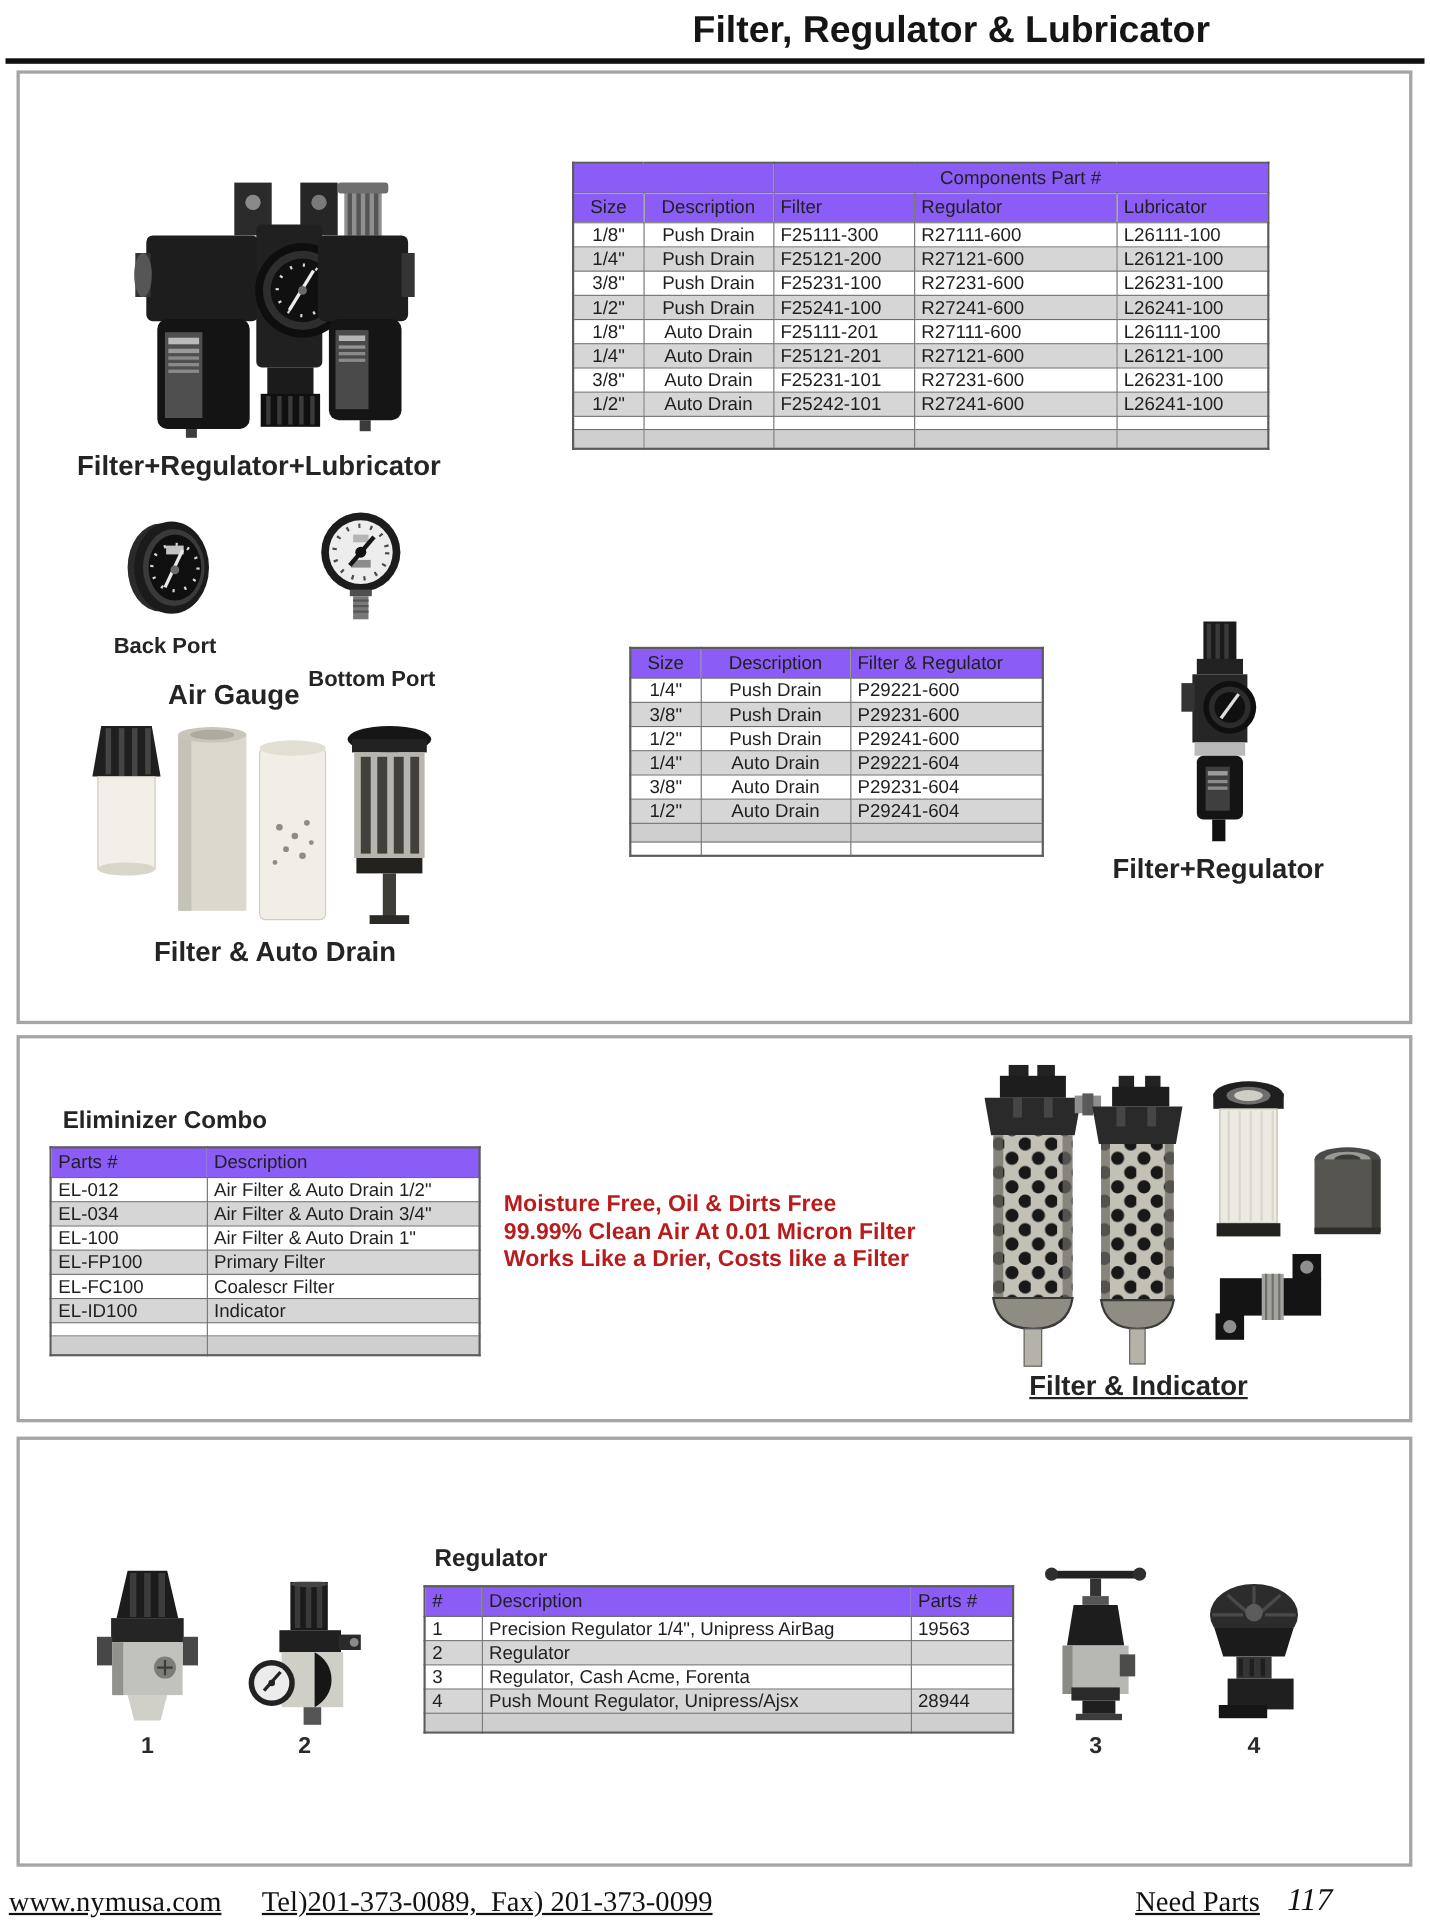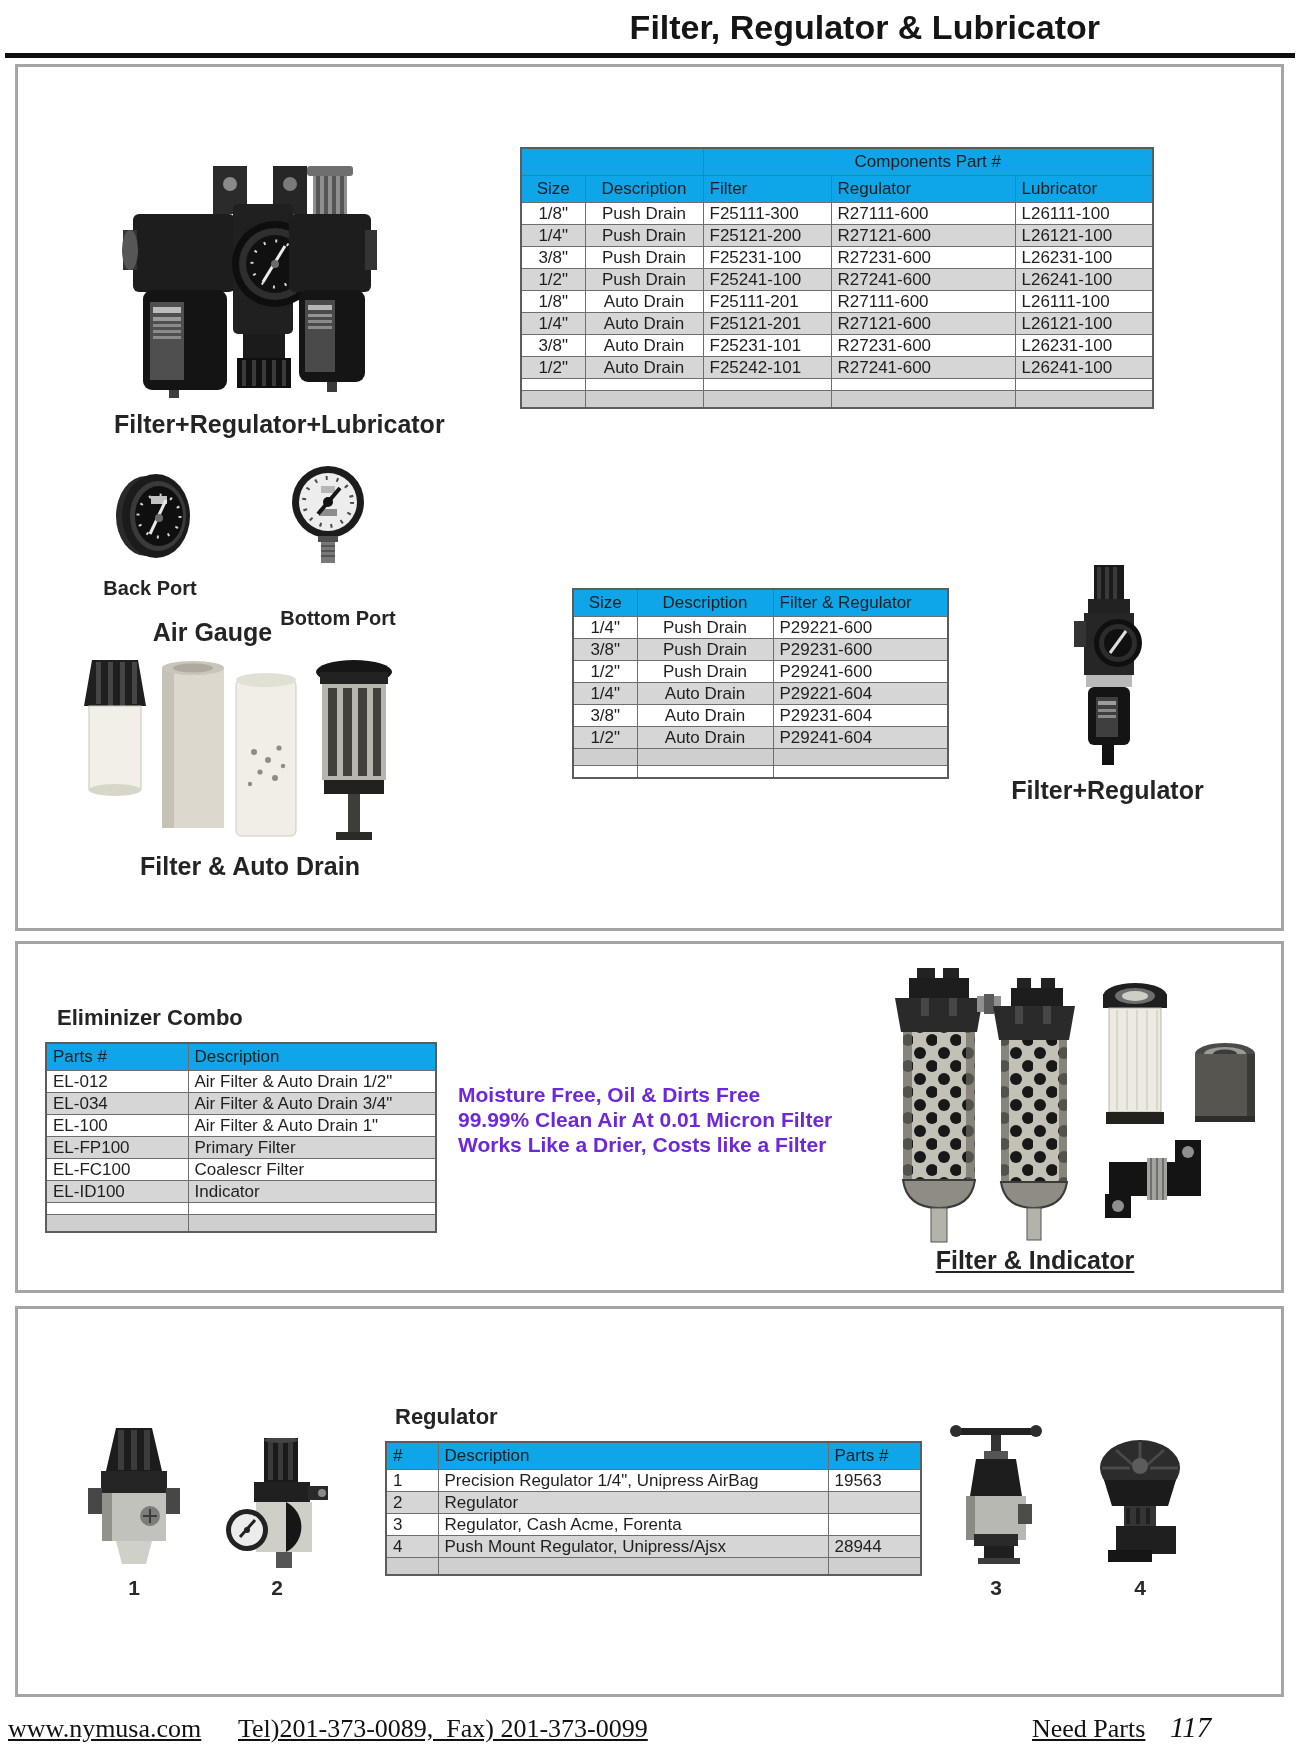--- a/index.html
+++ b/index.html
@@ -9,34 +9,34 @@
   }
   .abs { position:absolute; }
 
   
   .page-title { font-size:34px; font-weight:700; color:#151515; text-align:right; letter-spacing:0; }
   .title-rule { background:#0f0f0f; }
   .cap { font-weight:700; color:#242424; text-align:center; }
   .cap-lg { font-size:25px; }
   .cap-md { font-size:20px; }
   .heading { font-size:22px; font-weight:700; color:#242424; }
-  .mktg { font-size:21px; font-weight:700; color:#6d28d9; line-height:25px; white-space:nowrap; }
+  .mktg { font-size:21px; font-weight:700; color:#b91c1c; line-height:25px; white-space:nowrap; }
   .item-num { font-size:21px; font-weight:700; color:#2a2a2a; text-align:center; }
 
   
   .sec-box { border:3px solid #a5a5a5; box-sizing:border-box; background:#fff; }
 
   
   table.ptable { border-collapse:collapse; table-layout:fixed; background:#fff;
                  border:2px solid #5c5c5c; font-size:17px; color:#1f1f1f; }
   table.ptable th, table.ptable td {
     border:1px solid #6e6e6e; padding:0 6px; height:21px; line-height:21px;
     font-weight:400; white-space:nowrap; overflow:hidden; text-align:left;
   }
-  table.ptable thead th { background:#0ea5e9; height:26px; line-height:26px; }
+  table.ptable thead th { background:#8b5cf6; height:26px; line-height:26px; }
   table.ptable tbody[data-rows] tr:nth-child(even) { background:#d6d6d6; }
   .group-hd { text-align:center !important; }
   .tbl1 td:nth-child(1), .tbl1 td:nth-child(2),
   .tbl2 td:nth-child(1), .tbl2 td:nth-child(2) { text-align:center; }
   .th-c { text-align:center !important; }
   tr.sp-w td { height:11px; line-height:11px; background:#fff; }
   tr.sp-g td { height:16px; line-height:16px; background:#cfcfcf; }
 
   
   .foot { font-family:"Liberation Serif", serif; font-size:26px; color:#111; white-space:pre;text-decoration:underline; }
@@ -99,21 +99,21 @@
       <rect x="248" y="78" width="12" height="40" fill="#343434"></rect>
       <rect x="182" y="138" width="66" height="92" rx="9" fill="#151515"></rect>
       <rect x="188" y="148" width="30" height="72" fill="#4a4a4a"></rect>
       <rect x="191" y="153" width="24" height="5" fill="#b5b5b5"></rect>
       <rect x="191" y="162" width="24" height="3" fill="#949494"></rect>
       <rect x="191" y="168" width="24" height="3" fill="#8a8a8a"></rect>
       <rect x="191" y="174" width="24" height="3" fill="#8a8a8a"></rect>
       <rect x="210" y="230" width="10" height="10" fill="#3a3a3a"></rect>
     </svg>
   </div>
-  <div class="abs cap cap-lg" style="left:70px;top:410px;width:320px;margin-left:44px;">Filter+Regulator+Lubricator</div>
+  <div class="abs cap cap-lg" style="left:70px;top:410px;width:320px;">Filter+Regulator+Lubricator</div>
 
   <table class="abs ptable tbl1" style="left:520px;top:147px;width:632px;">
     <colgroup>
         <col style="width:64px">
         <col style="width:118px">
         <col style="width:128px">
         <col style="width:184px">
         <col style="width:138px">
       </colgroup>
     <thead>

